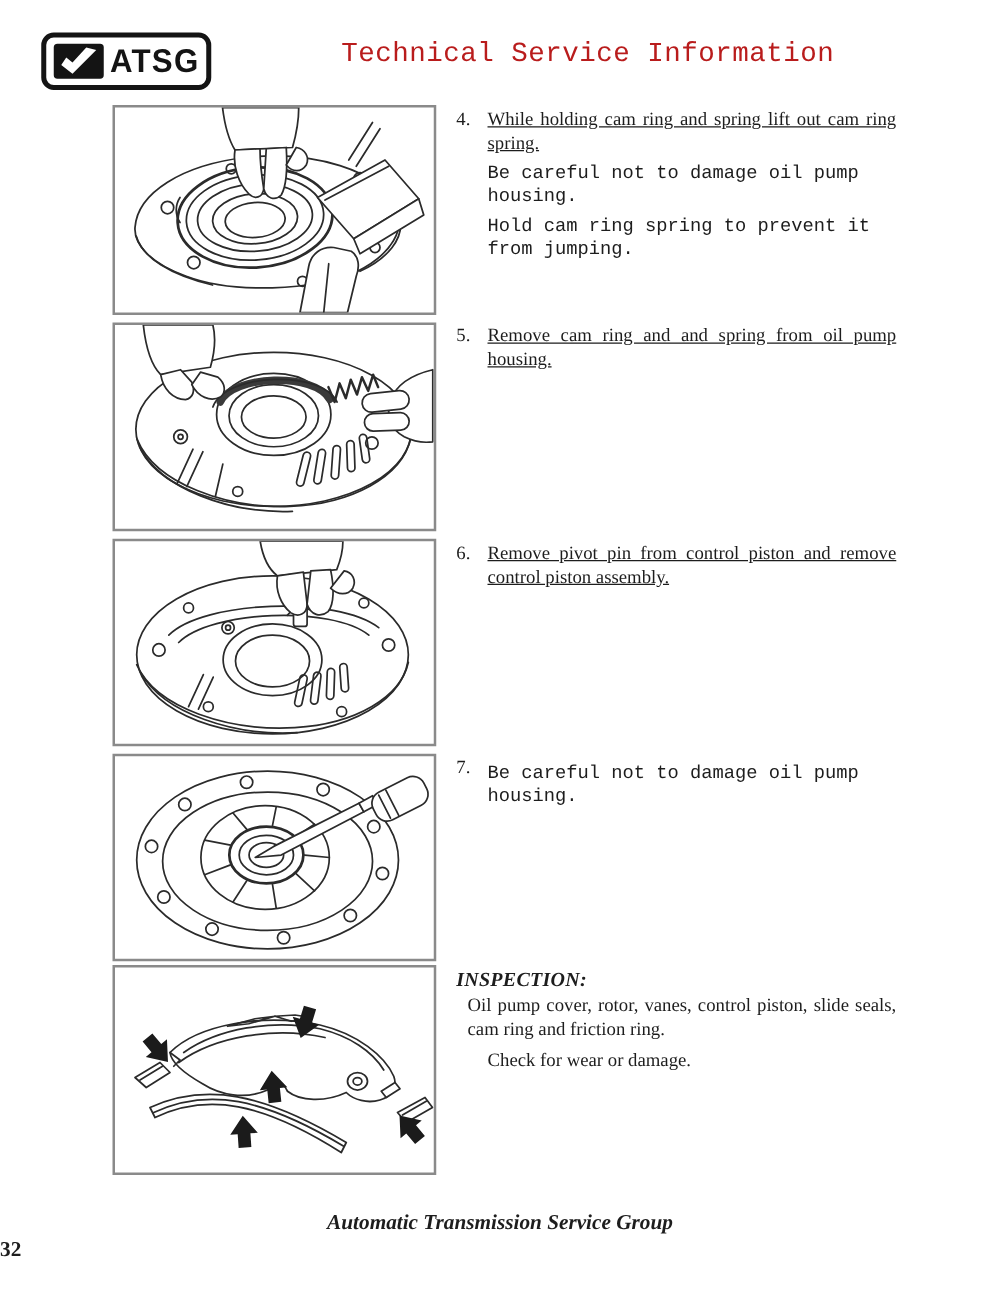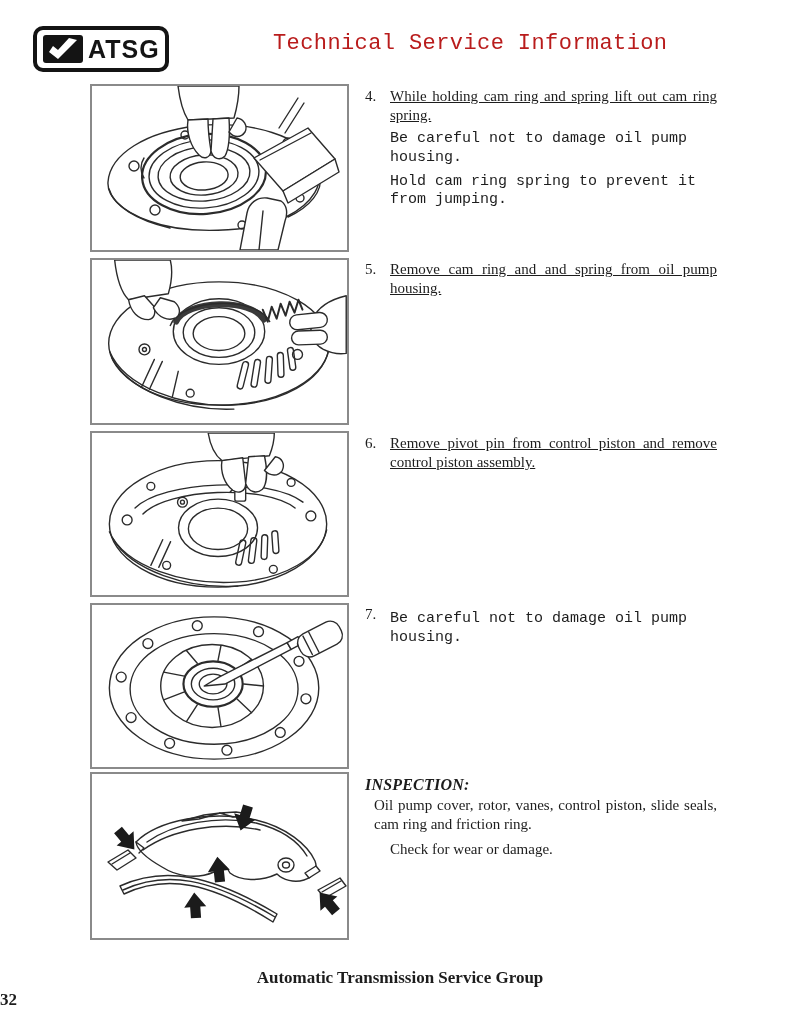--- a/index.html
+++ b/index.html
@@ -33,21 +33,21 @@
   .step-row{display:grid;grid-template-columns:25px 1fr;}
   .step-main{margin:0;text-align:justify;text-decoration:underline;}
   .step-note{margin:5px 0 0 0;font-family:Liberation Mono, monospace;}
   .inspection{position:absolute;left:365px;top:775px;width:352px;font-size:15px;line-height:1.26;}
   .insp-head{margin:0;font-weight:bold;font-size:16px;letter-spacing:.2px;font-style:italic;}
   .insp-body{margin:1px 0 0 9px;text-align:justify;}
   .insp-note{margin:6px 0 0 25px;}
 
   
   .footer-org{position:absolute;top:968px;left:0;width:100%;text-align:center;
-        font-weight:bold;font-size:17px;}
+        font-weight:bold;font-style:italic;font-size:17px;}
   .footer-page{position:absolute;top:990px;left:0;width:100%;text-align:left;
         font-weight:bold;font-size:17px;}
 
   .ink{stroke:#2b2b2b;}
 </style>
 </head>
 <body>
 
 <div class="page">
 

